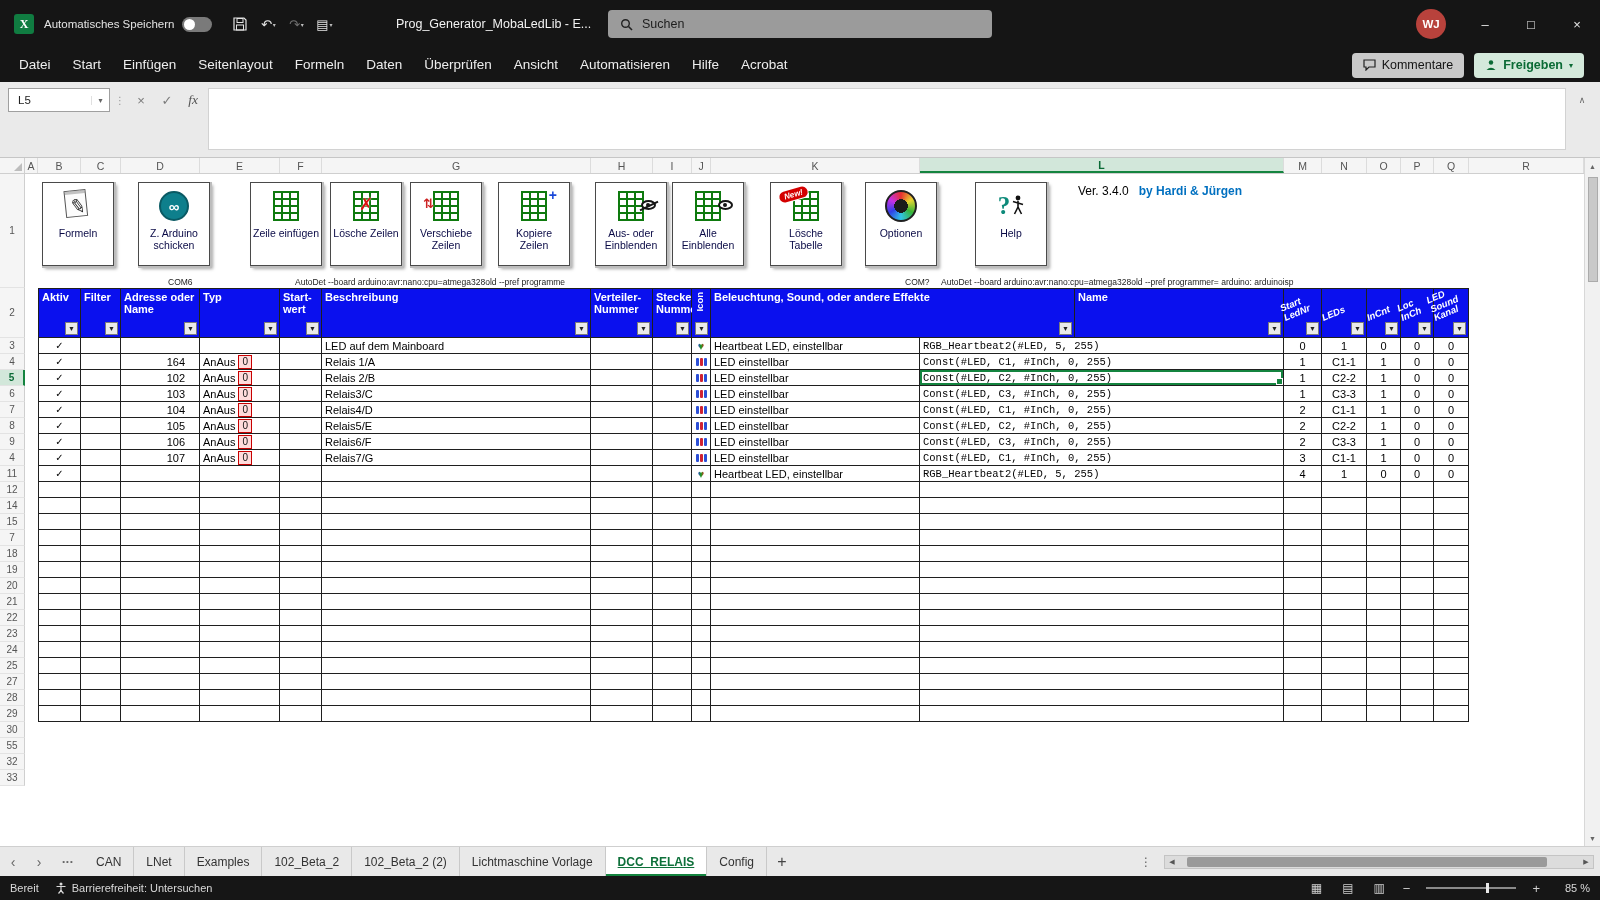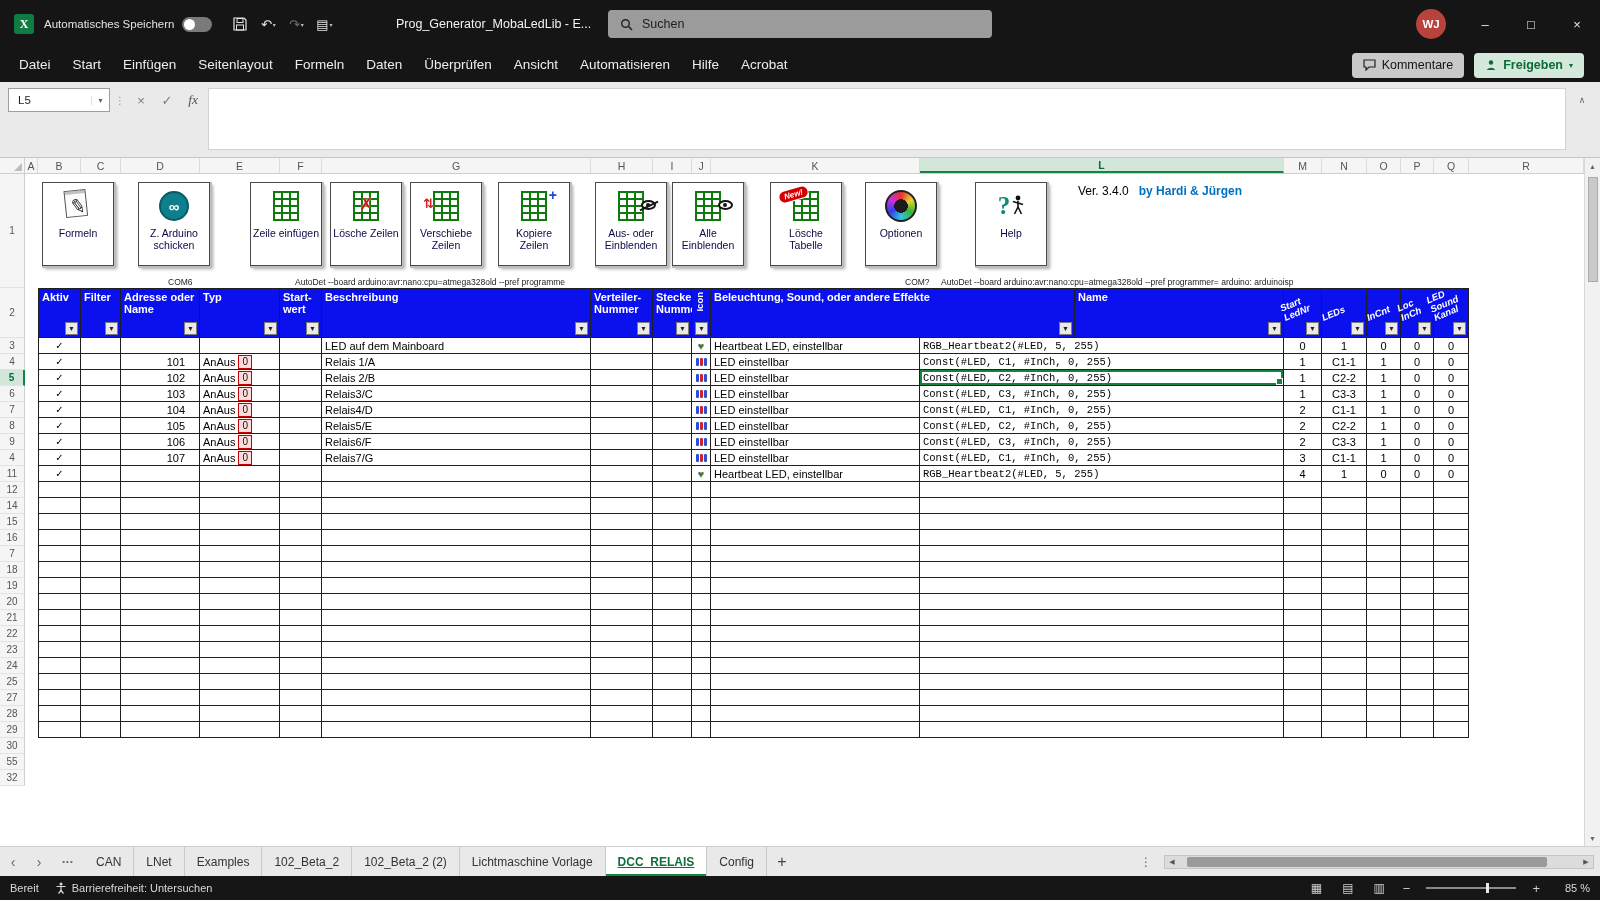--- a/index.html
+++ b/index.html
@@ -423,21 +423,21 @@
           <div class="cell bcell c-center" style="width: 35px;">0</div>
           <div class="cell fill"></div>
         </div>
         <div class="srow" style="height: 16px;">
           <div class="rowhdr">4</div>
           <div class="cell" style="width: 13px;"></div>
           <div class="cell bcell first c-center" style="width: 43px;">
             <span class="check">✓</span>
           </div>
           <div class="cell bcell" style="width: 40px;"></div>
-          <div class="cell bcell c-right" style="width: 79px;">101</div>
+          <div class="cell bcell c-right" style="width: 79px;">164</div>
           <div class="cell bcell" style="width: 80px;">
             <span class="typ">AnAus</span>
             <span class="wertbox">0</span>
           </div>
           <div class="cell bcell" style="width: 42px;"></div>
           <div class="cell bcell" style="width: 269px;">Relais 1/A</div>
           <div class="cell bcell" style="width: 62px;"></div>
           <div class="cell bcell" style="width: 39px;"></div>
           <div class="cell bcell c-center" style="width: 19px;">
             <span class="ledicon">
@@ -709,41 +709,20 @@
           <div class="cell bcell" style="width: 364px;"></div>
           <div class="cell bcell" style="width: 38px;"></div>
           <div class="cell bcell" style="width: 45px;"></div>
           <div class="cell bcell" style="width: 34px;"></div>
           <div class="cell bcell" style="width: 33px;"></div>
           <div class="cell bcell" style="width: 35px;"></div>
           <div class="cell fill"></div>
         </div>
         <div class="srow" style="height: 16px;">
           <div class="rowhdr">15</div>
-          <div class="cell" style="width: 13px;"></div>
-          <div class="cell bcell first" style="width: 43px;"></div>
-          <div class="cell bcell" style="width: 40px;"></div>
-          <div class="cell bcell" style="width: 79px;"></div>
-          <div class="cell bcell" style="width: 80px;"></div>
-          <div class="cell bcell" style="width: 42px;"></div>
-          <div class="cell bcell" style="width: 269px;"></div>
-          <div class="cell bcell" style="width: 62px;"></div>
-          <div class="cell bcell" style="width: 39px;"></div>
-          <div class="cell bcell" style="width: 19px;"></div>
-          <div class="cell bcell" style="width: 209px;"></div>
-          <div class="cell bcell" style="width: 364px;"></div>
-          <div class="cell bcell" style="width: 38px;"></div>
-          <div class="cell bcell" style="width: 45px;"></div>
-          <div class="cell bcell" style="width: 34px;"></div>
-          <div class="cell bcell" style="width: 33px;"></div>
-          <div class="cell bcell" style="width: 35px;"></div>
-          <div class="cell fill"></div>
-        </div>
-        <div class="srow" style="height: 16px;">
-          <div class="rowhdr">16</div>
           <div class="cell" style="width: 13px;"></div>
           <div class="cell bcell first" style="width: 43px;"></div>
           <div class="cell bcell" style="width: 40px;"></div>
           <div class="cell bcell" style="width: 79px;"></div>
           <div class="cell bcell" style="width: 80px;"></div>
           <div class="cell bcell" style="width: 42px;"></div>
           <div class="cell bcell" style="width: 269px;"></div>
           <div class="cell bcell" style="width: 62px;"></div>
           <div class="cell bcell" style="width: 39px;"></div>
           <div class="cell bcell" style="width: 19px;"></div>
@@ -1045,20 +1024,41 @@
           <div class="cell" style="width: 364px;"></div>
           <div class="cell" style="width: 38px;"></div>
           <div class="cell" style="width: 45px;"></div>
           <div class="cell" style="width: 34px;"></div>
           <div class="cell" style="width: 33px;"></div>
           <div class="cell" style="width: 35px;"></div>
           <div class="cell fill"></div>
         </div>
         <div class="srow" style="height: 16px;">
           <div class="rowhdr">32</div>
+          <div class="cell" style="width: 13px;"></div>
+          <div class="cell" style="width: 43px;"></div>
+          <div class="cell" style="width: 40px;"></div>
+          <div class="cell" style="width: 79px;"></div>
+          <div class="cell" style="width: 80px;"></div>
+          <div class="cell" style="width: 42px;"></div>
+          <div class="cell" style="width: 269px;"></div>
+          <div class="cell" style="width: 62px;"></div>
+          <div class="cell" style="width: 39px;"></div>
+          <div class="cell" style="width: 19px;"></div>
+          <div class="cell" style="width: 209px;"></div>
+          <div class="cell" style="width: 364px;"></div>
+          <div class="cell" style="width: 38px;"></div>
+          <div class="cell" style="width: 45px;"></div>
+          <div class="cell" style="width: 34px;"></div>
+          <div class="cell" style="width: 33px;"></div>
+          <div class="cell" style="width: 35px;"></div>
+          <div class="cell fill"></div>
+        </div>
+        <div class="srow" style="height: 16px;">
+          <div class="rowhdr">33</div>
           <div class="cell" style="width: 13px;"></div>
           <div class="cell" style="width: 43px;"></div>
           <div class="cell" style="width: 40px;"></div>
           <div class="cell" style="width: 79px;"></div>
           <div class="cell" style="width: 80px;"></div>
           <div class="cell" style="width: 42px;"></div>
           <div class="cell" style="width: 269px;"></div>
           <div class="cell" style="width: 62px;"></div>
           <div class="cell" style="width: 39px;"></div>
           <div class="cell" style="width: 19px;"></div>

